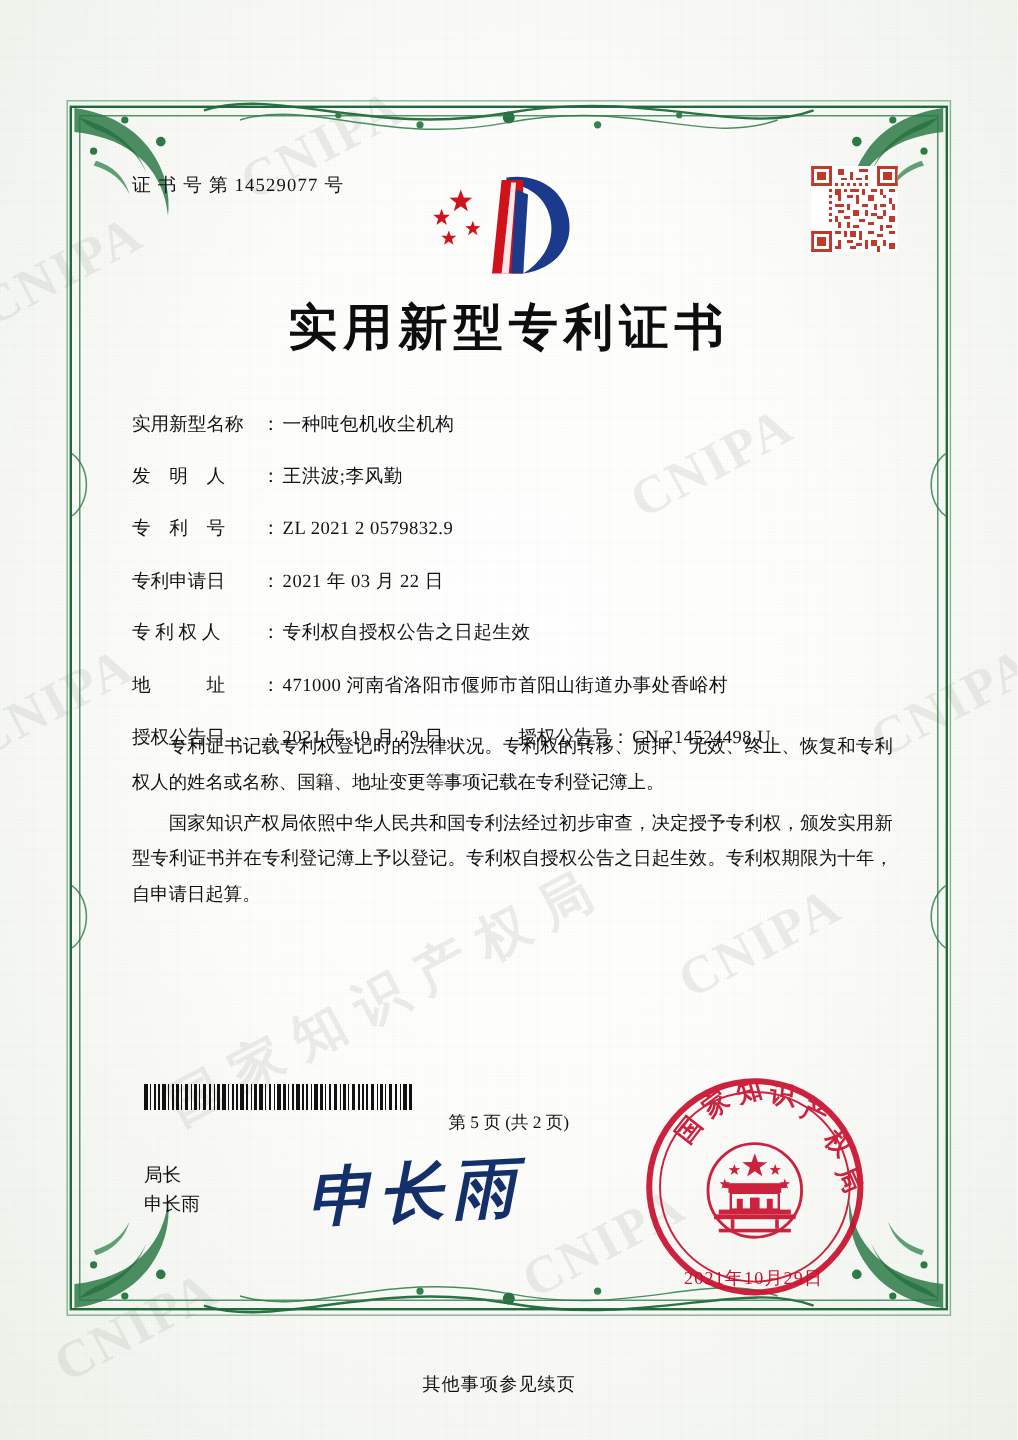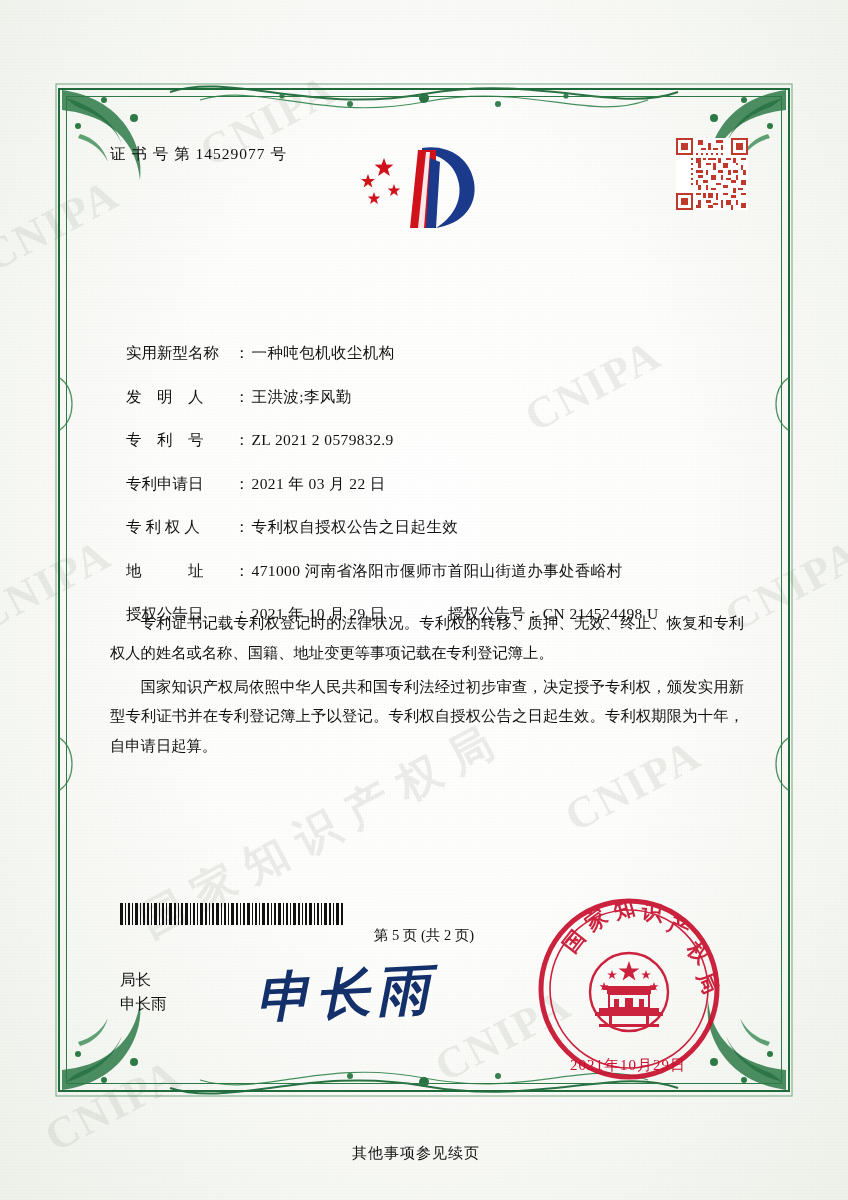--- a/index.html
+++ b/index.html
@@ -138,21 +138,20 @@
     align-items: baseline;
     margin-bottom: 22.5px;
     font-size: 15.5px;
     color: #111;
   }
   .field-label {
     width: 108px;
     flex: 0 0 108px;
     letter-spacing: 0px;
     white-space: nowrap;
-    margin-left: 16px;
   }
   .field-colon {
     margin-right: 2px;
   }
   .field-value {
     flex: 1;
     letter-spacing: .4px;
   }
   .field-row.dual .field-value { flex: 0 0 auto; text-align: right; }
   .second-label {
@@ -431,20 +430,21 @@
       <path d="M90,18 L100,22 L96,88 L86,88 Z" fill="#1b3a8c"></path>
 
       <g fill="#d0121b">
         <polygon points="44,18 46.4,24.6 53.4,24.8 47.9,29.1 49.8,36 44,31.9 38.2,36 40.1,29.1 34.6,24.8 41.6,24.6"></polygon>
         <polygon points="28,34 29.8,38.9 35,39 30.9,42.2 32.3,47.4 28,44.3 23.7,47.4 25.1,42.2 21,39 26.2,38.9"></polygon>
         <polygon points="34,52 35.6,56.4 40.3,56.5 36.6,59.4 37.9,64 34,61.2 30.1,64 31.4,59.4 27.7,56.5 32.4,56.4"></polygon>
         <polygon points="54,44 55.6,48.4 60.3,48.5 56.6,51.4 57.9,56 54,53.2 50.1,56 51.4,51.4 47.7,48.5 52.4,48.4"></polygon>
       </g>
     </svg>
 
+    <div class="title">实用新型专利证书</div>
 
     <div class="fields">
       <div class="field-row">
         <span class="field-label">实用新型名称</span>
         <span class="field-colon">：</span>
         <span class="field-value">一种吨包机收尘机构</span>
       </div>
       <div class="field-row">
         <span class="field-label">发　明　人</span>
         <span class="field-colon">：</span>

